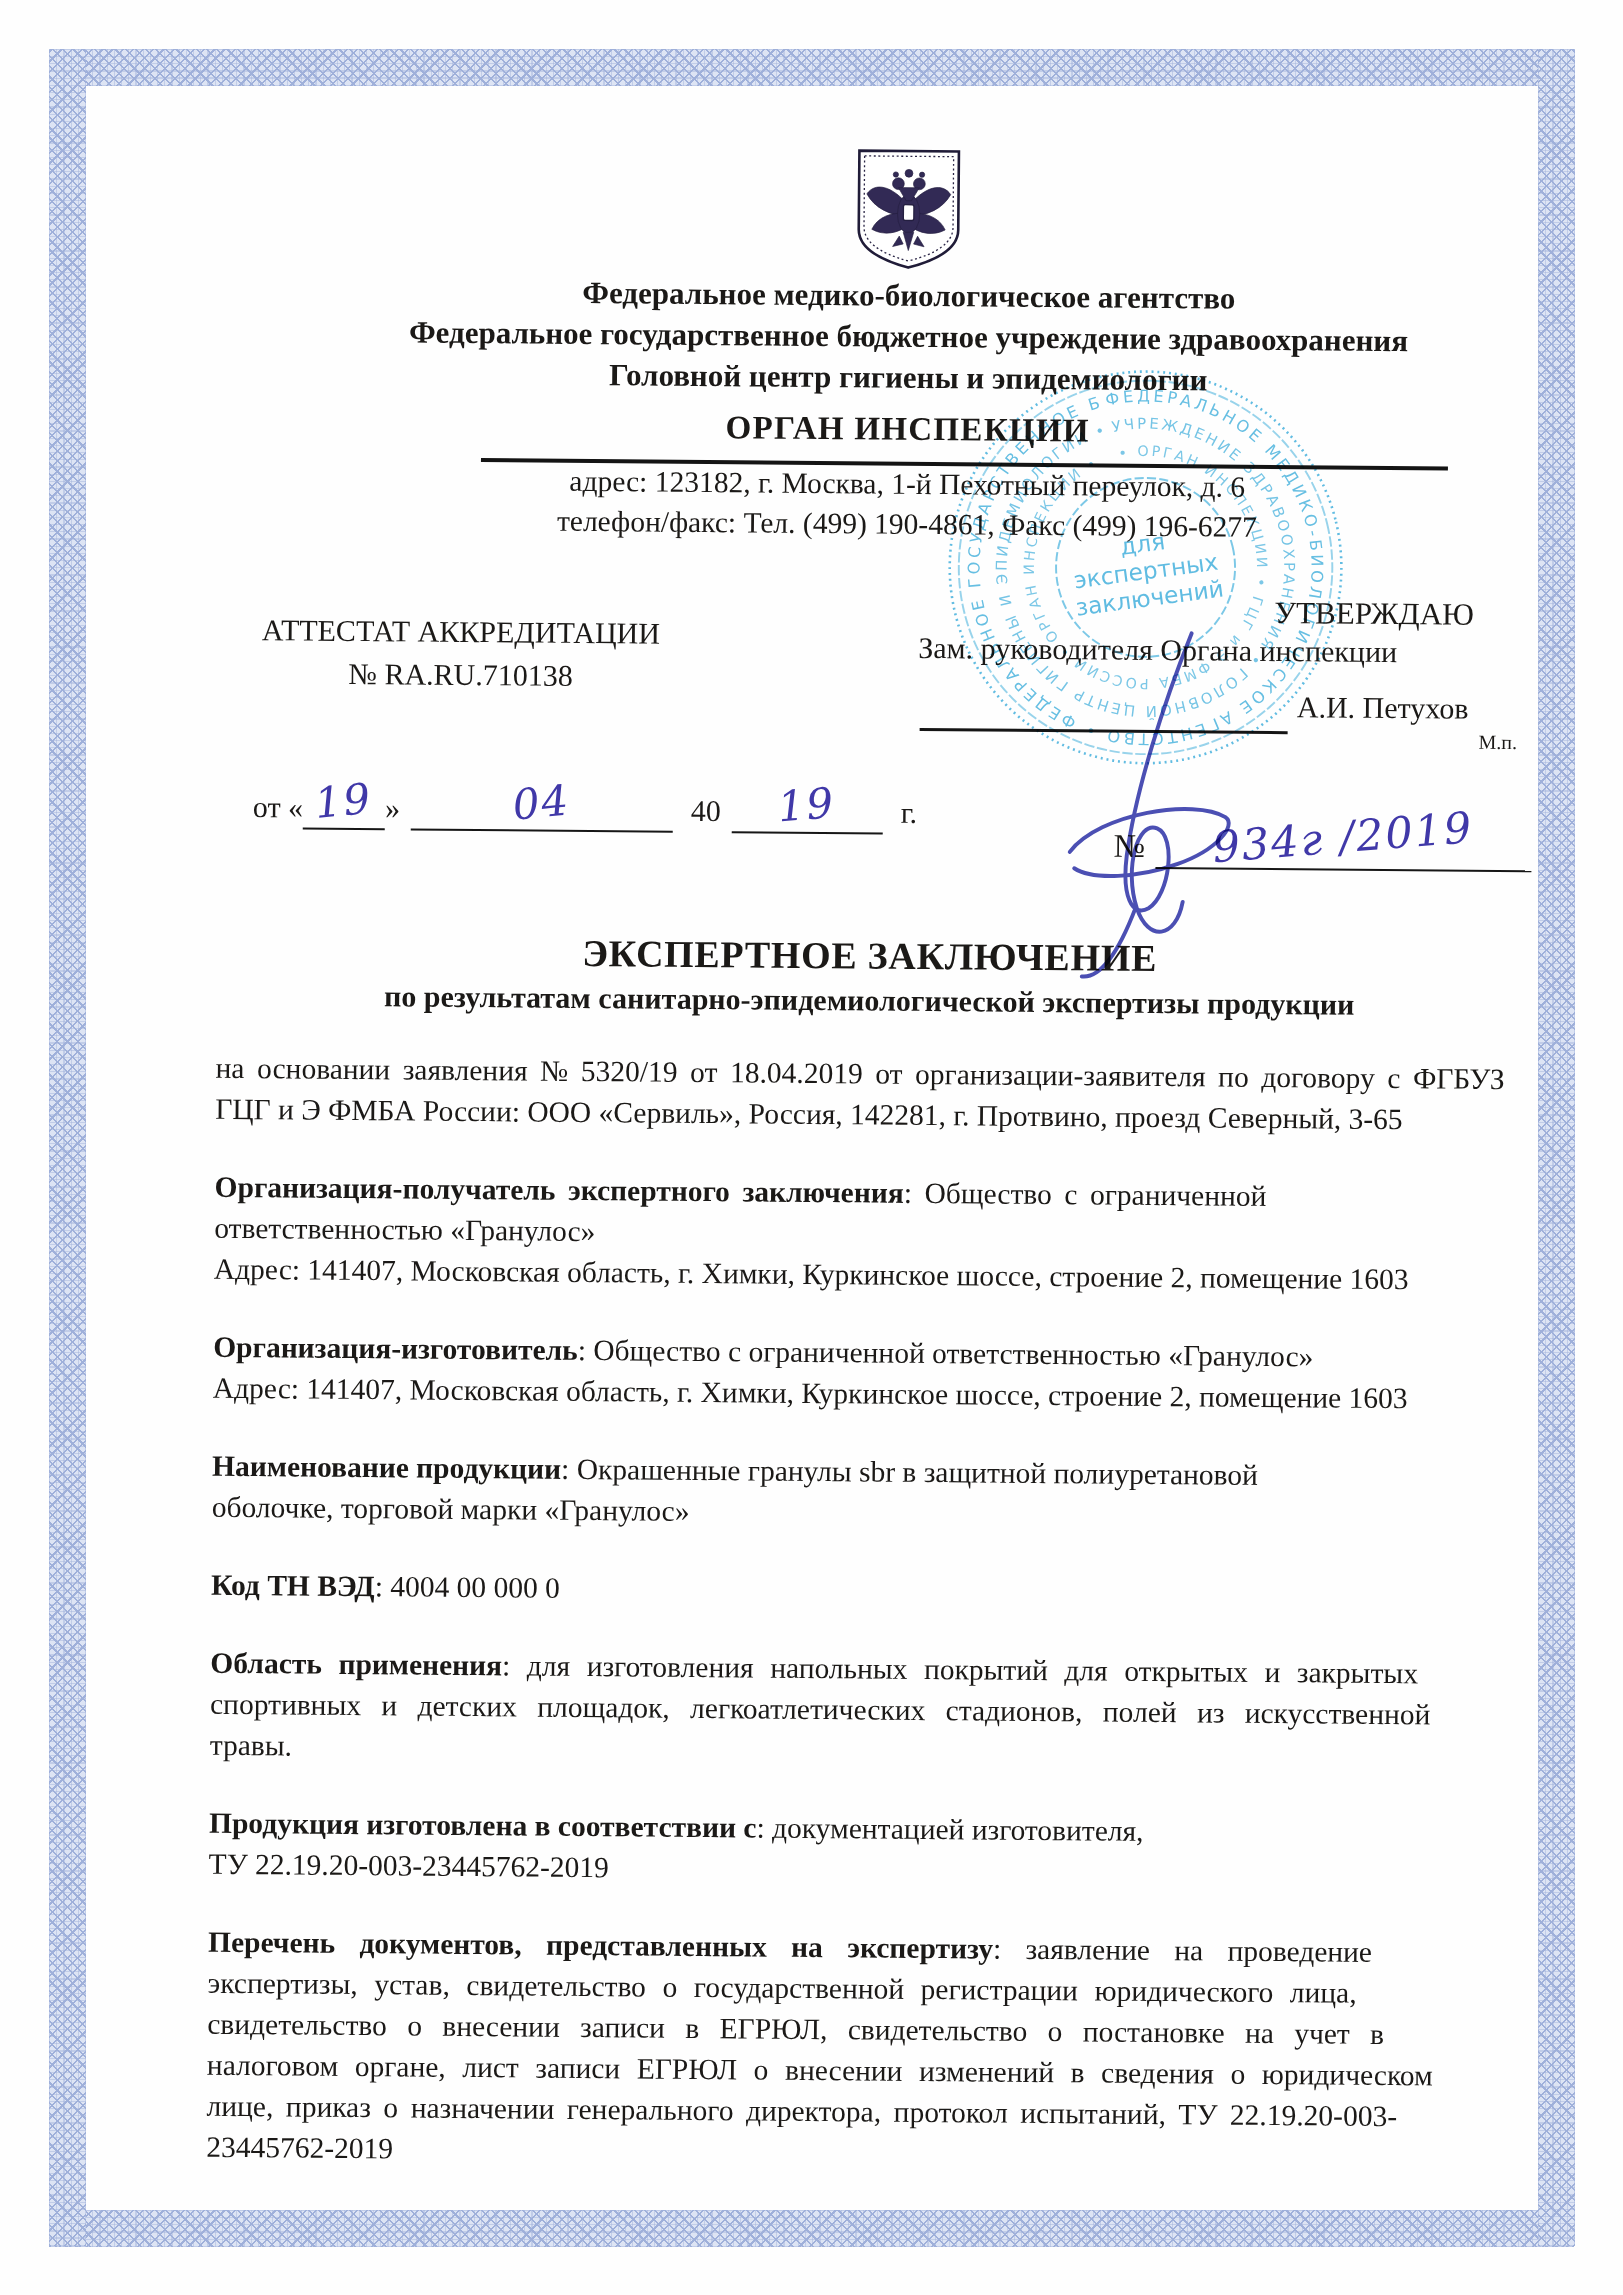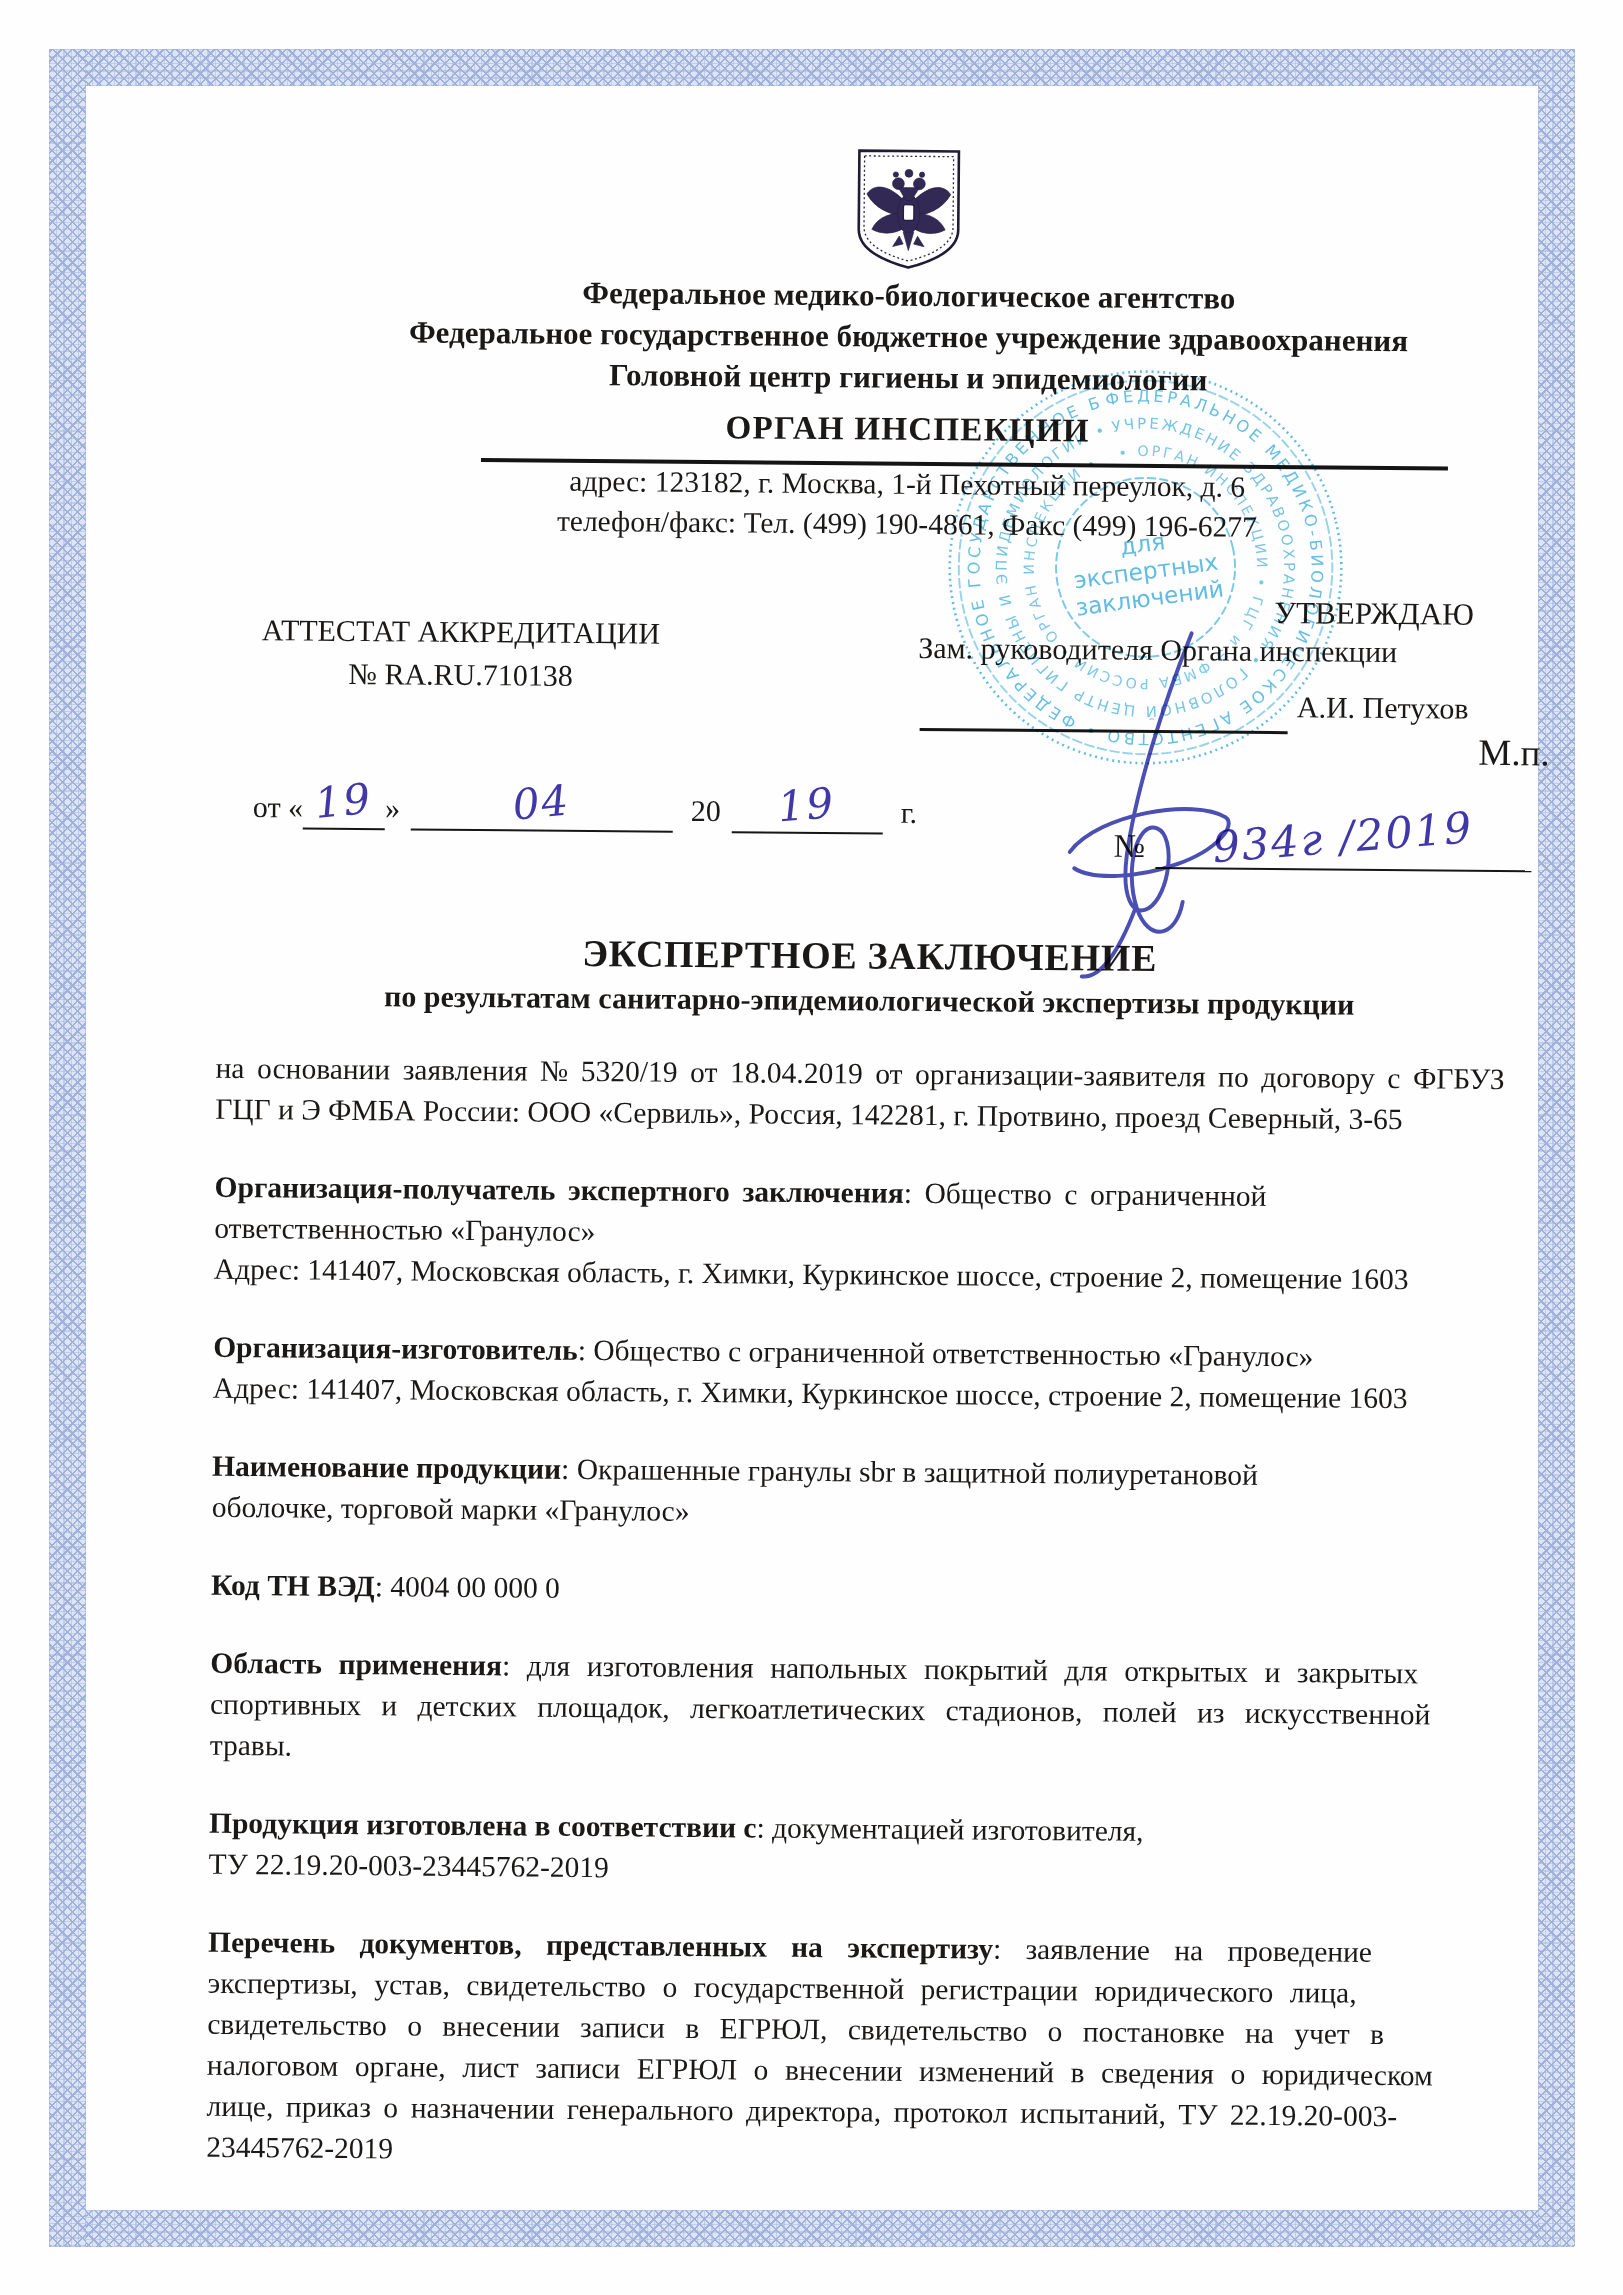--- a/index.html
+++ b/index.html
@@ -32,21 +32,21 @@
   #inspection-underline{left:477px;top:461px;width:967px;height:3.9px;background:#141414;}
   #hdr-address{left:236px;top:467px;width:1335px;font-size:29.5px;text-align:center;}
   #hdr-phone{left:236px;top:507px;width:1335px;font-size:29.5px;text-align:center;}
 
   
   #accr{left:223px;top:613px;width:471px;font-size:30px;line-height:43px;text-align:center;}
   #utv{left:1260px;top:591px;width:223px;font-size:31px;text-align:center;}
   #approver-position{left:916px;top:630px;width:648px;font-size:30px;}
   #sig-line{left:918px;top:727px;width:368px;height:2.6px;background:#151515;}
   #approver-name{left:1295px;top:686px;font-size:30px;}
-  #seal-mark{left:1477px;top:725px;font-size:37px;}
+  #seal-mark{left:1477px;top:725px;font-size:20px;}
 
   
   .fieldline{display:flex;align-items:baseline;white-space:nowrap;}
   #date-line{left:252px;top:783px;font-size:30px;}
   #num-line{left:1113px;top:814px;font-size:33px;}
   .blank{display:inline-block;border-bottom:2.6px solid #161616;text-align:center;}
   .blank.day{min-width:82px;}
   .blank.month{min-width:262px;}
   .blank.year{min-width:151px;}
   .blank.num{min-width:376px;}
@@ -124,21 +124,21 @@
   <div id="approver-position" class="abs">Зам. руководителя Органа инспекции</div>
   <div id="approver-name" class="abs">А.И. Петухов</div>
   <div id="sig-line" class="abs"></div>
   <div id="seal-mark" class="abs">М.п.</div>
 
   <div id="date-line" class="abs fieldline">
     <span>от «</span>
       <span class="blank day"><span class="ink d1">19</span></span>
       <span>»</span>
       <span class="blank month gap-s"><span class="ink d1">04</span></span>
-      <span class="gap-l">20</span>
+      <span class="gap-l">40</span>
       <span class="blank year gap-s"><span class="ink d2">19</span></span>
       <span class="gap-l">г.</span>
   </div>
 
   <div id="num-line" class="abs fieldline">
     <span>№</span>
       <span class="blank num gap-s"><span class="ink num-ink">934г /2019</span></span>
   </div>
 
   <div id="doc-title" class="abs">ЭКСПЕРТНОЕ ЗАКЛЮЧЕНИЕ</div>

